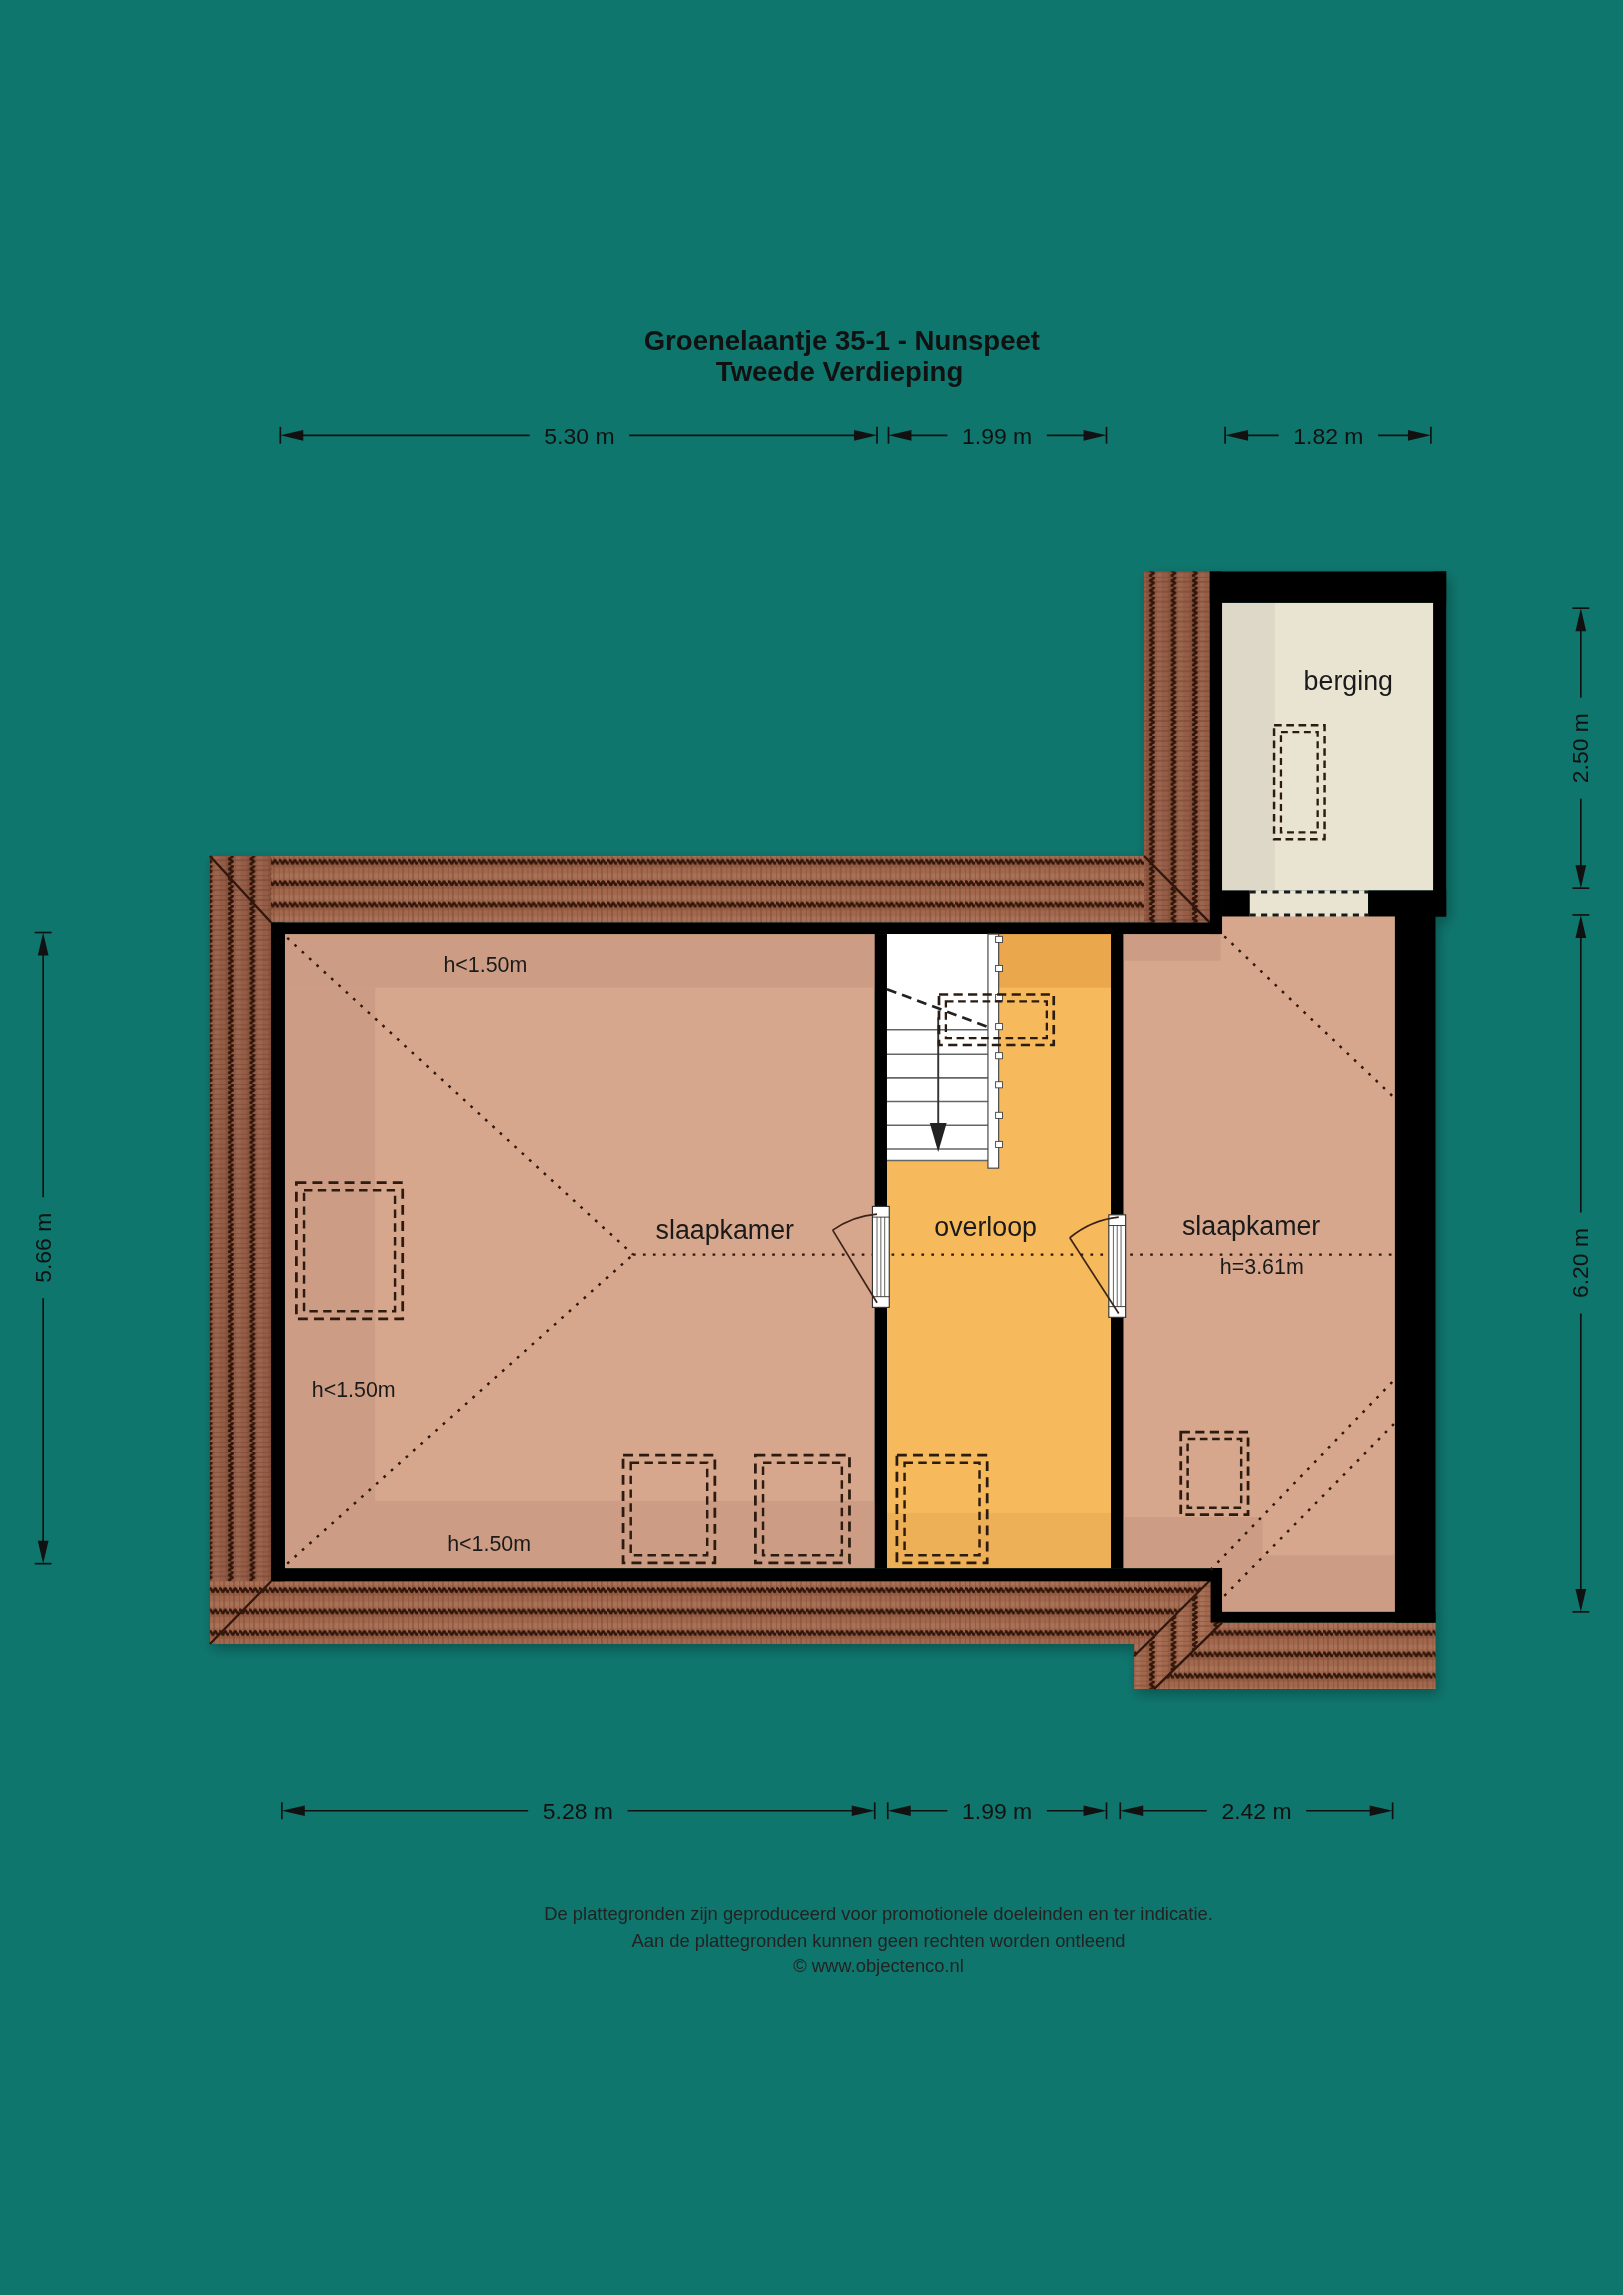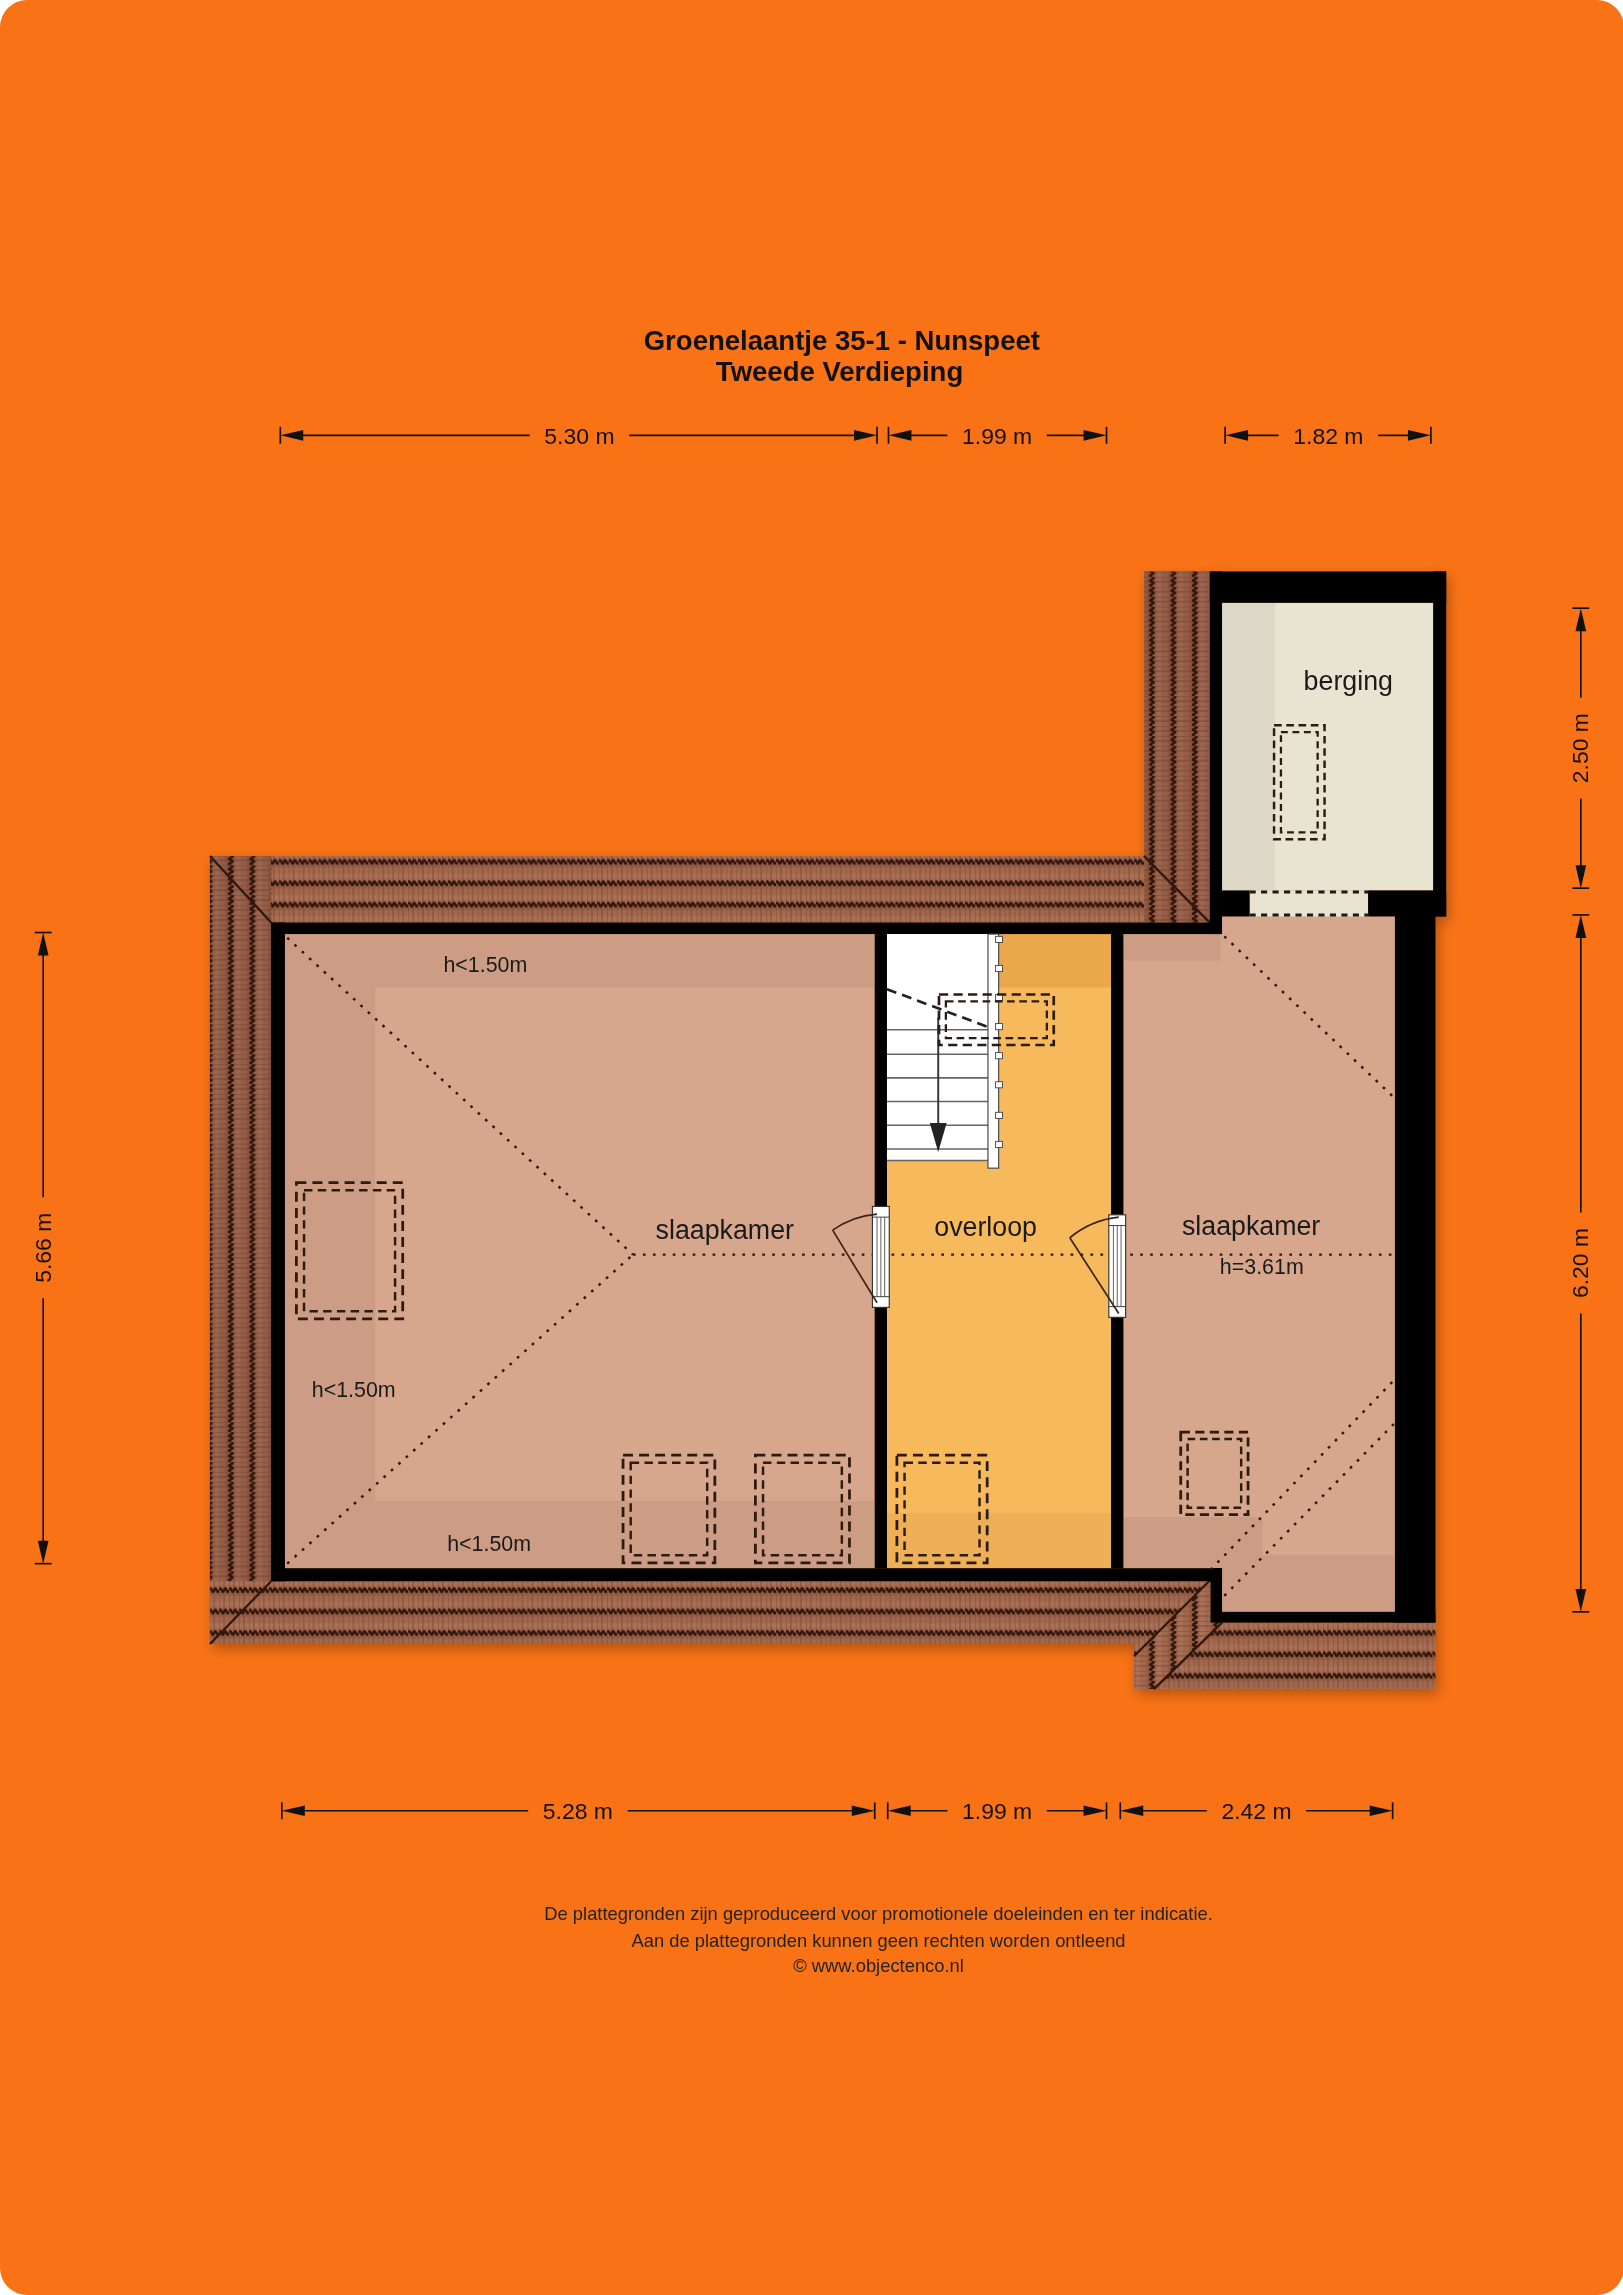--- a/index.html
+++ b/index.html
@@ -1,16 +1,16 @@
 <!DOCTYPE html>
 <html style="font-size:12.2px"><head>
 <meta charset="utf-8">
 <style>
 html,body{margin:0;padding:0;background:#fff;}
-#page{position:relative;width:1624px;height:2295px;background:#f97316;overflow:hidden;font-family:"Liberation Sans",sans-serif;border-radius:27px;}
+#page{position:relative;width:1624px;height:2295px;background:#0f766e;overflow:hidden;font-family:"Liberation Sans",sans-serif;}
 </style>
 </head>
 <body>
 <div id="page">
 <svg width="1624" height="2295" viewBox="0 0 2122 3000" xmlns="http://www.w3.org/2000/svg">
 <defs>
 <pattern id="th" width="13" height="28" patternUnits="userSpaceOnUse">
 <rect width="13" height="28" fill="#a2674d"></rect>
 <rect y="7" width="13" height="7" fill="rgba(70,25,8,0.13)"></rect>
 <rect y="22" width="13" height="6" fill="rgba(255,235,220,0.07)"></rect>

